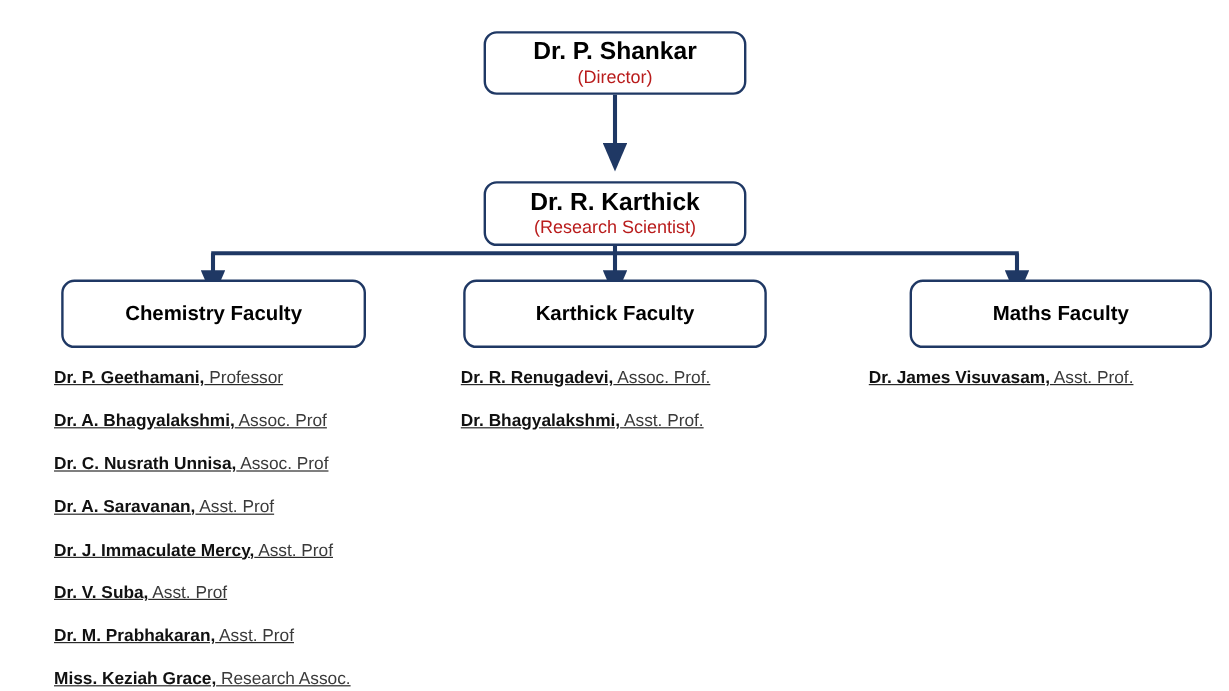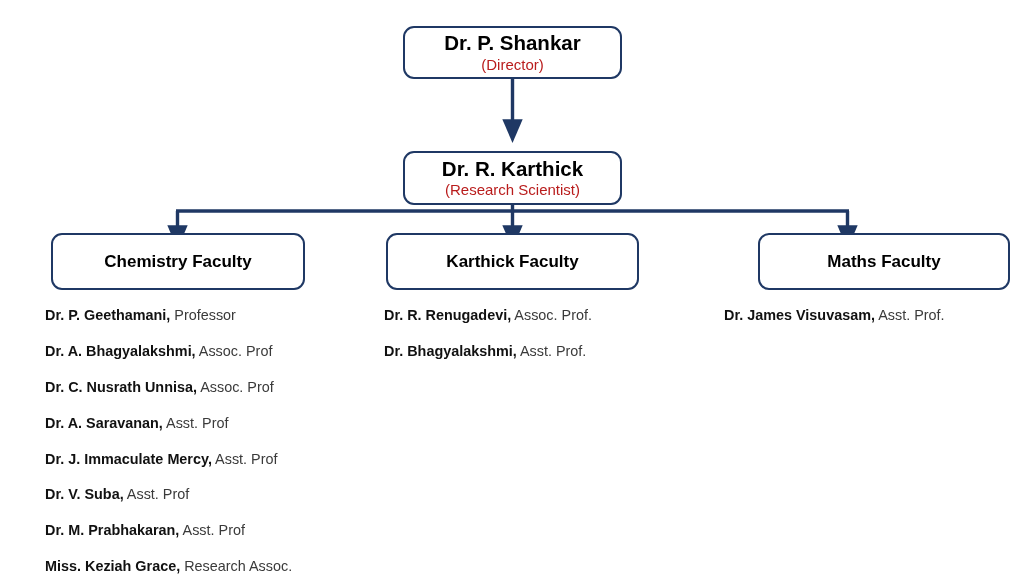--- a/index.html
+++ b/index.html
@@ -87,20 +87,21 @@
   .roster {
     position: absolute;
     top: 307px;
   }
   .roster-item {
     font-size: 14.4px;
     color: #2b2b2b;
     margin-bottom: 18.6px;
     white-space: nowrap;
     line-height: 1.2;
+    text-decoration: underline;
   }
   .roster-item .person-name {
     font-weight: bold;
     color: #111111;
   }
   .roster-item .person-role {
     font-weight: normal;
     color: #3a3a3a;
   }
 

